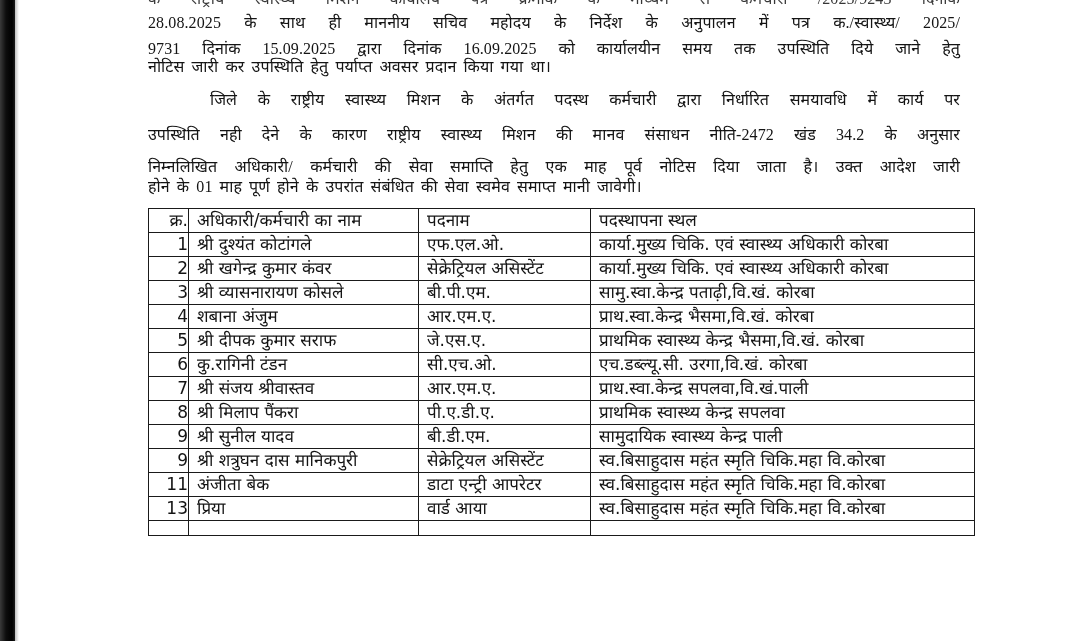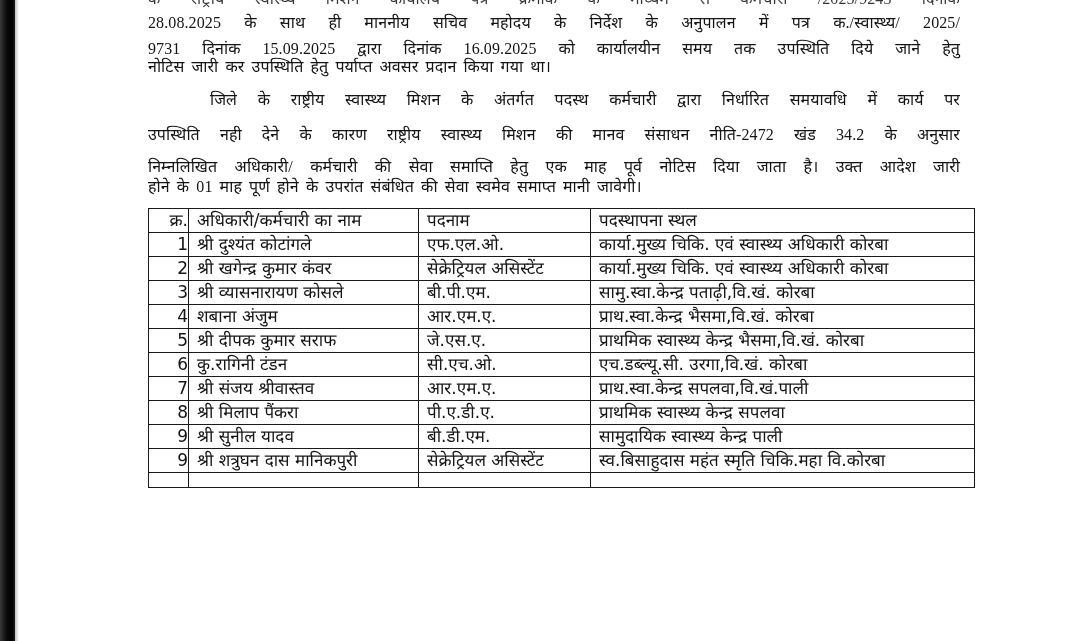--- a/index.html
+++ b/index.html
@@ -176,20 +176,32 @@
         <td>श्री सुनील यादव</td>
         <td>बी.डी.एम.</td>
         <td>सामुदायिक स्वास्थ्य केन्द्र पाली</td>
       </tr>
       <tr>
         <td class="sno">9</td>
         <td>श्री शत्रुघन दास मानिकपुरी</td>
         <td>सेक्रेट्रियल असिस्टेंट</td>
         <td>स्व.बिसाहुदास महंत स्मृति चिकि.महा वि.कोरबा</td>
       </tr>
+      <tr>
+        <td class="sno">11</td>
+        <td>अंजीता बेक</td>
+        <td>डाटा एन्ट्री आपरेटर</td>
+        <td>स्व.बिसाहुदास महंत स्मृति चिकि.महा वि.कोरबा</td>
+      </tr>
+      <tr>
+        <td class="sno">13</td>
+        <td>प्रिया</td>
+        <td>वार्ड आया</td>
+        <td>स्व.बिसाहुदास महंत स्मृति चिकि.महा वि.कोरबा</td>
+      </tr>
       <tr class="partial">
         <td></td>
         <td></td>
         <td></td>
         <td></td>
       </tr>
     </tbody>
   </table>
 </div>
 

